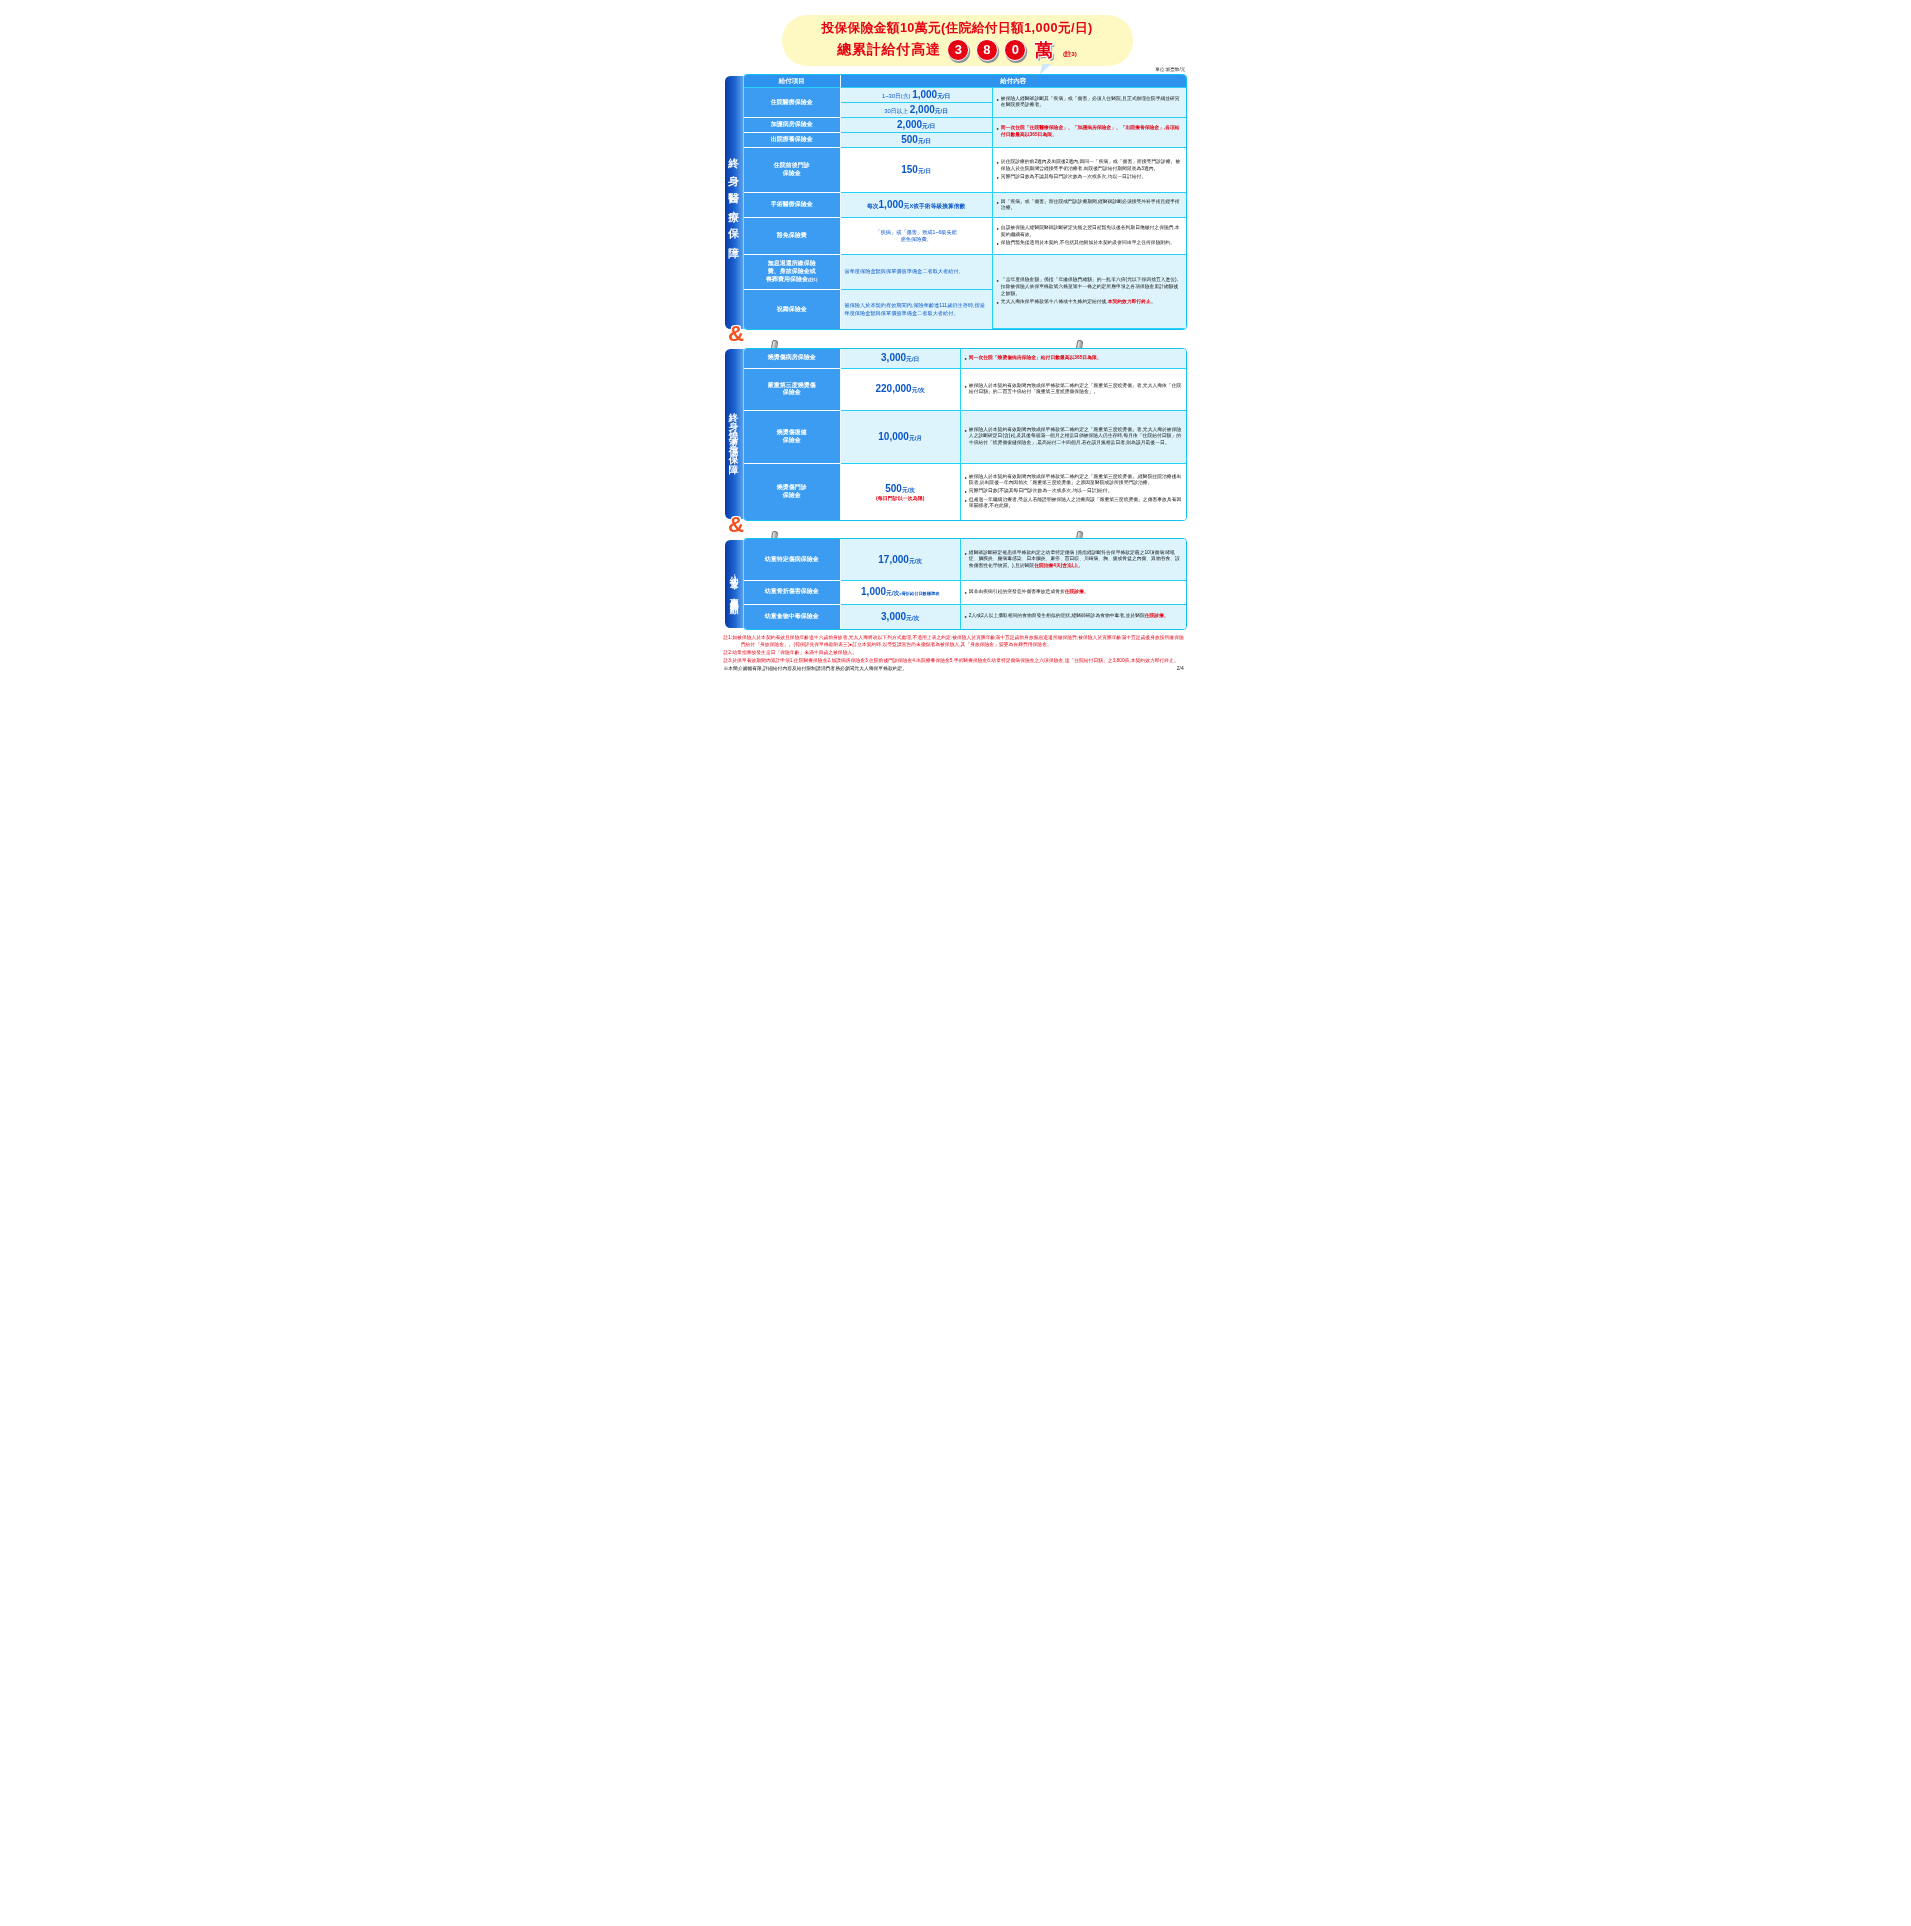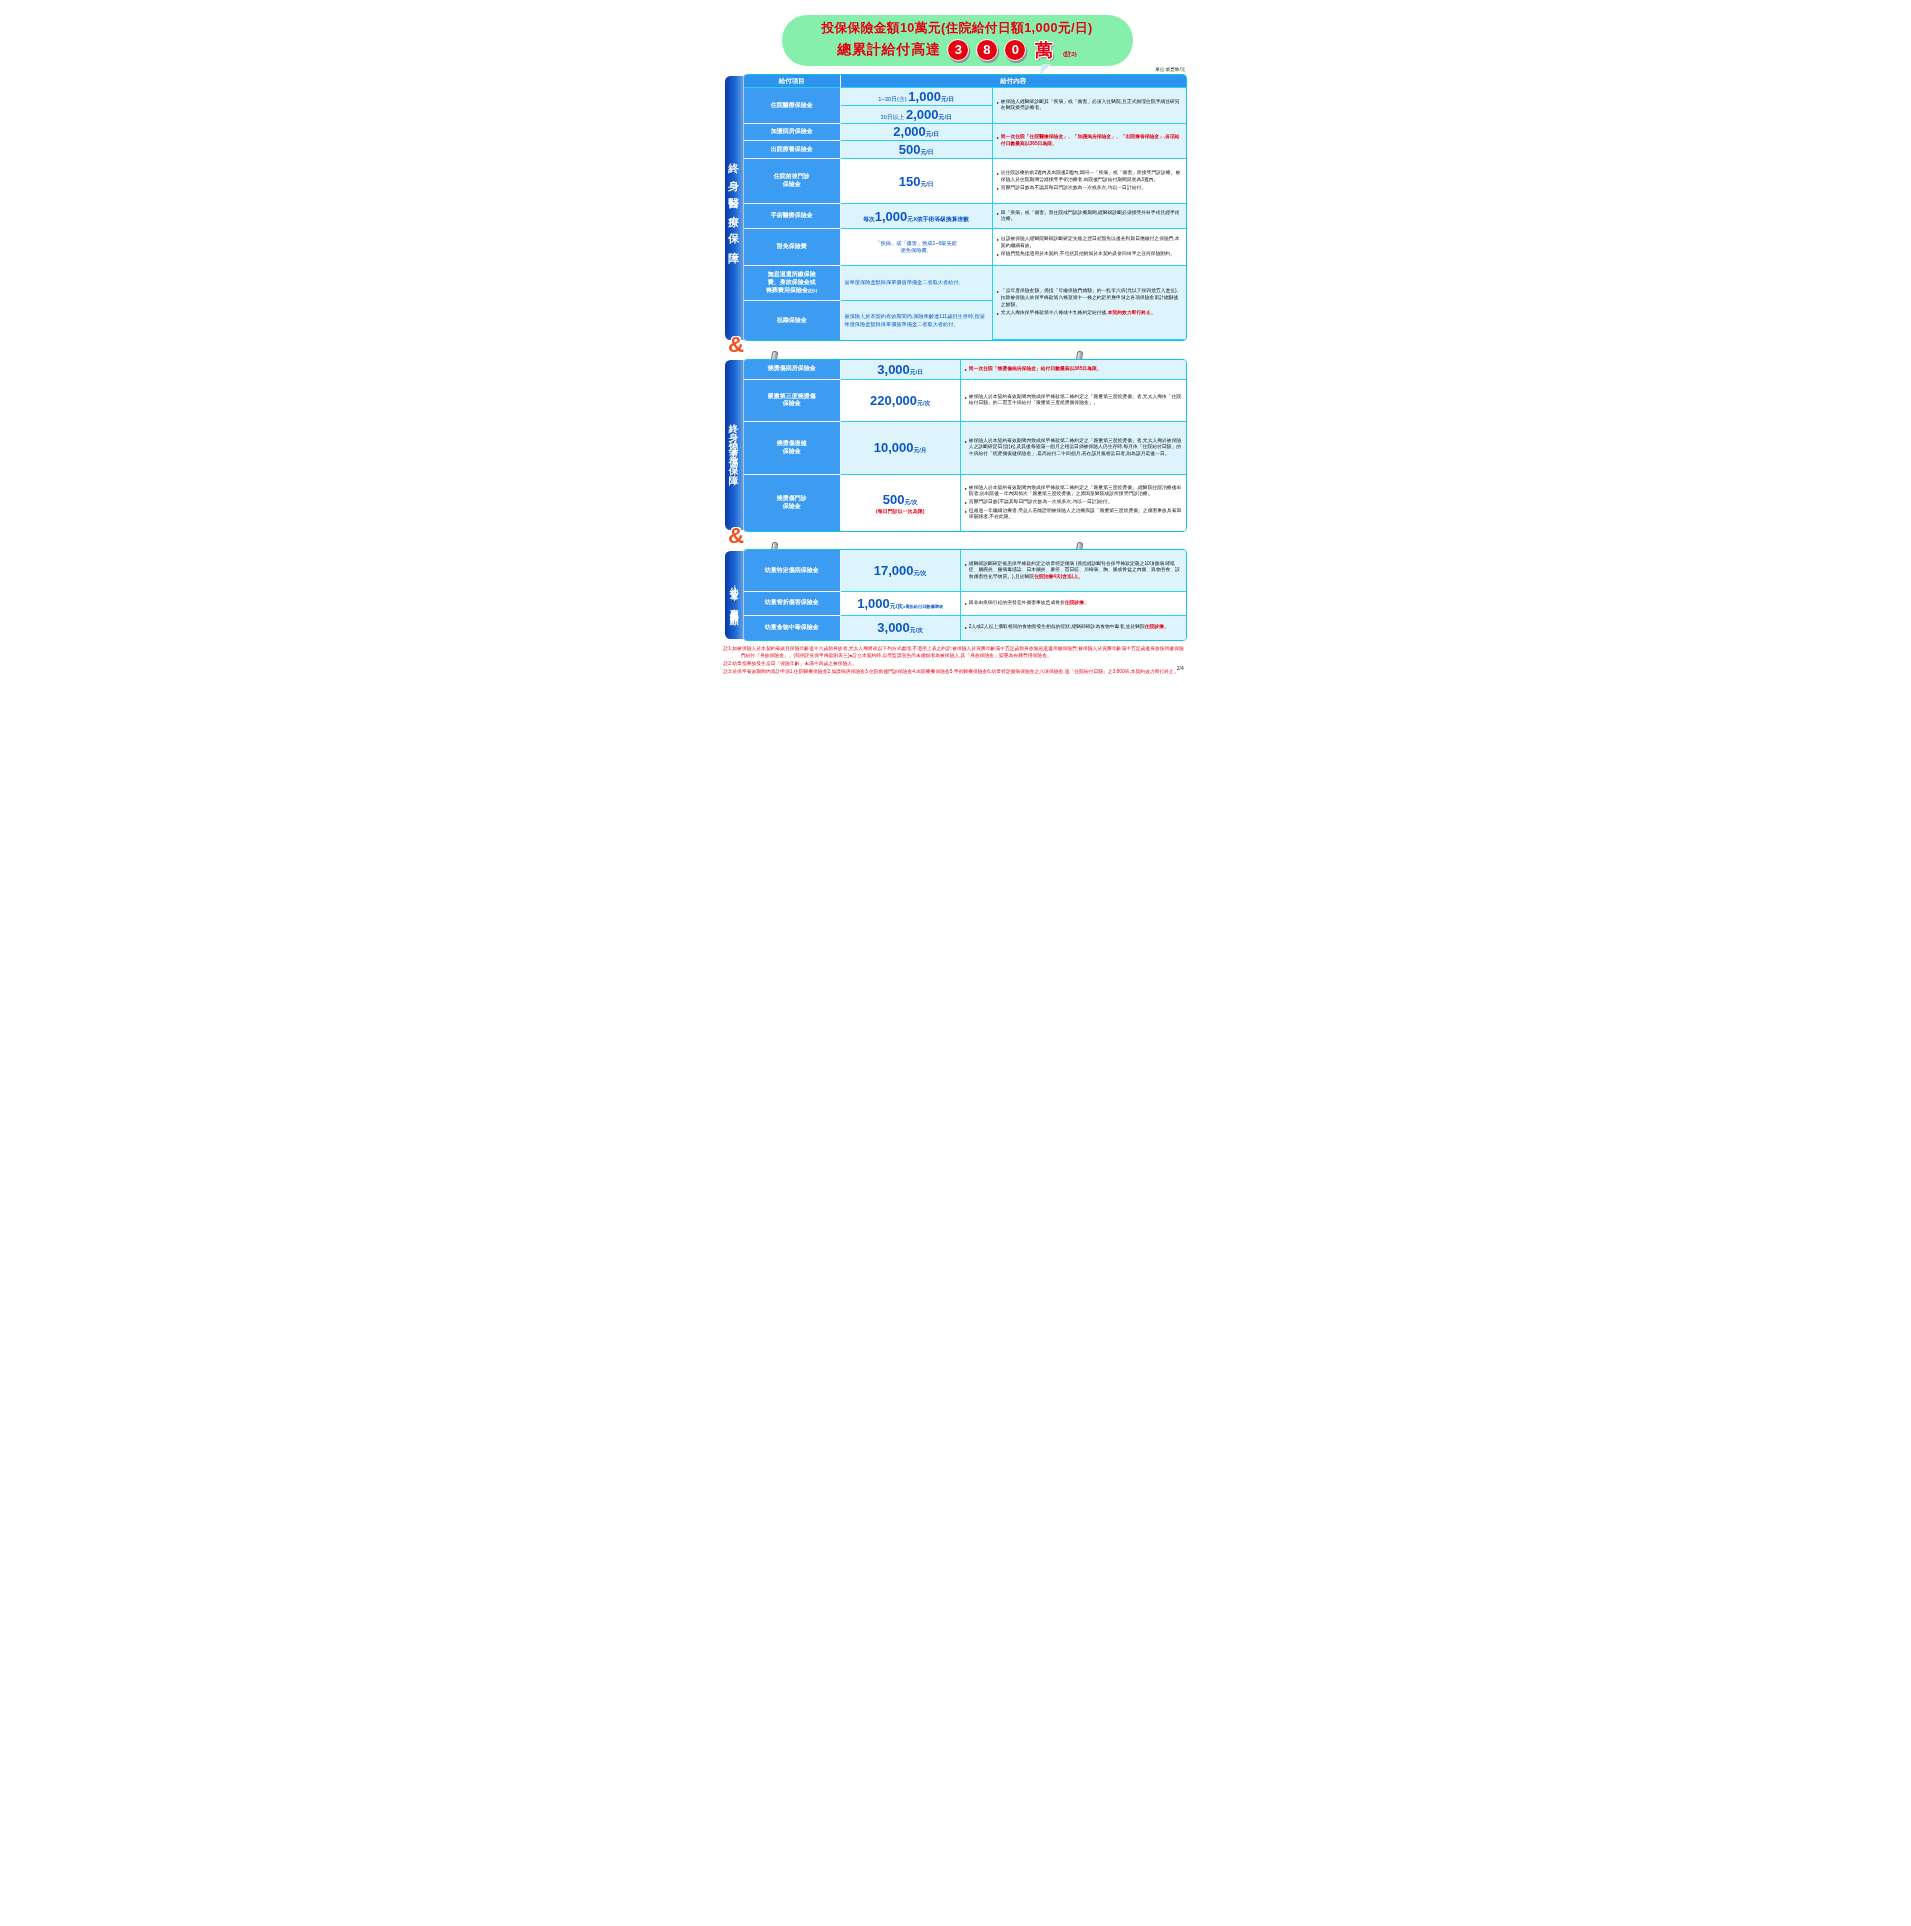--- a/index.html
+++ b/index.html
@@ -4,21 +4,21 @@
 <style>
   html,body{margin:0;padding:0;}
   body{
     width:478px;height:676px;position:relative;background:#fff;
     font-family:"Liberation Sans", sans-serif;margin:0 auto;overflow:hidden;
   }
   
   .titlewrap{position:relative;height:74px;}
   .bubble{
     position:absolute;left:65px;top:15.4px;width:351px;height:51px;
-    background:#86efac;border-radius:25px;
+    background:#fef9c3;border-radius:25px;
     display:flex;flex-direction:column;align-items:center;justify-content:center;gap:0.8px;
   }
   .bubble-tail{
     position:absolute;left:324px;top:64px;width:0;height:0;
     border-top:11.6px solid #cfe8f8;border-right:9.2px solid transparent;
     transform:skewX(-14deg);
   }
   .t1{color:#e60012;font-size:12.7px;font-weight:800;letter-spacing:0.4px;white-space:nowrap;}
   .t2{display:flex;align-items:center;gap:8px;}
   .t2-pre{color:#e60012;font-size:14px;font-weight:800;letter-spacing:0.8px;}
@@ -60,21 +60,21 @@
     background:#3b9cf1;color:#fff;font-weight:700;font-size:6px;text-align:center;
     border-right:1.2px solid #eef9fe;border-bottom:1.2px solid #fff;white-space:pre-line;line-height:1.3;
   }
   td.valc{border-right:1.2px solid #27d0f5;border-bottom:1.2px solid #27d0f5;text-align:center;}
   td.descc{border-bottom:1.2px solid #27d0f5;padding:2.3px 3.9px;}
   tr:last-child td{border-bottom:none;}
   td.cy{background:#ddf4fc;}
   td.wh{background:#fff;}
   .lblnote{font-size:4.2px;font-weight:700;}
   .vpre{color:#0b57c9;font-size:5.8px;}
-  .vnum{color:#0b57c9;font-size:13px;font-weight:800;}
+  .vnum{color:#0b57c9;font-size:10px;font-weight:800;}
   .vsuf{color:#0b57c9;font-size:5.8px;font-weight:700;}
   .vsub{color:#0b57c9;font-size:4.2px;font-weight:700;}
   .vnote{color:#e60012;font-size:5px;font-weight:700;margin-top:0.8px;}
   .vtext{color:#0b57c9;font-size:5.2px;text-align:left;white-space:pre-line;line-height:1.45;padding:0 2.3px;}
   .vtext.center{text-align:center;}
   .bullet{display:flex;gap:1.9px;margin:1.2px 0;}
   .bullet .dot{font-size:3.9px;line-height:1.8;color:#222;flex:none;}
   .bullet p{margin:0;flex:1;font-size:4.8px;line-height:1.42;color:#111;}
   .rd{color:#e60012;font-weight:700;}
   

